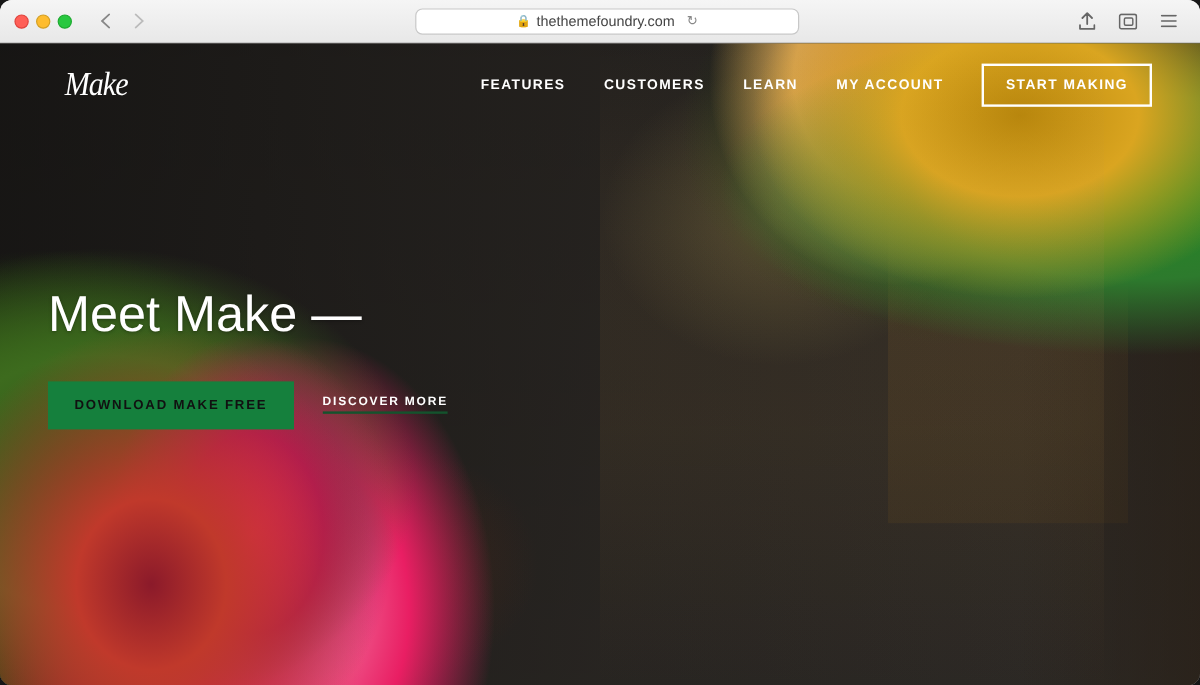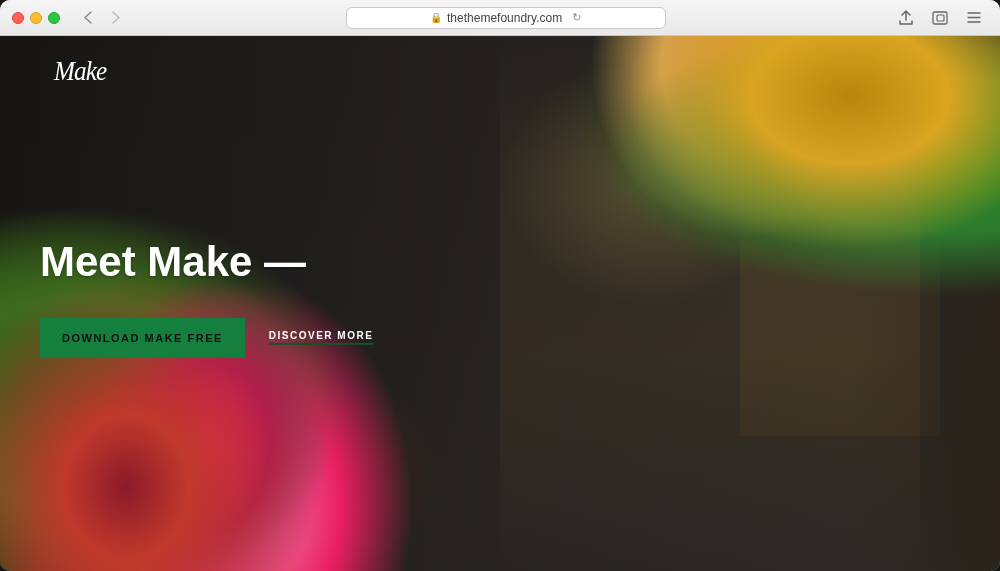--- a/index.html
+++ b/index.html
@@ -251,21 +251,21 @@
     .hero-content {
       position: absolute;
       top: 50%;
       left: 40px;
       transform: translateY(-55%);
       z-index: 5;
     }
 
     .hero-headline {
       font-size: 42px;
-      font-weight: 700;
+      font-weight: 400;
       color: white;
       line-height: 1.15;
       margin-bottom: 32px;
       text-shadow: 0 1px 3px rgba(0,0,0,0.3);
     }
 
     .hero-buttons {
       display: flex;
       align-items: center;
       gap: 24px;
@@ -408,20 +408,27 @@
       <div class="bg-fern"></div>
       <div class="bg-wall"></div>
       <div class="floral-left"></div>
       <div class="floral-right-top"></div>
       <div class="person-area"></div>
 
       <nav class="site-nav">
         <div class="site-logo">
           <span>Make</span>
         </div>
+        <div class="nav-links">
+          <a class="nav-link">FEATURES</a>
+          <a class="nav-link">CUSTOMERS</a>
+          <a class="nav-link">LEARN</a>
+          <a class="nav-link">MY ACCOUNT</a>
+          <button class="nav-cta">START MAKING</button>
+        </div>
       </nav>
 
       <div class="hero-content">
         <h1 class="hero-headline">
           <span>Meet Make —</span><br>
         </h1>
         <div class="hero-buttons">
           <button class="btn-primary">DOWNLOAD MAKE FREE</button>
           <button class="btn-secondary">DISCOVER MORE</button>
         </div>

